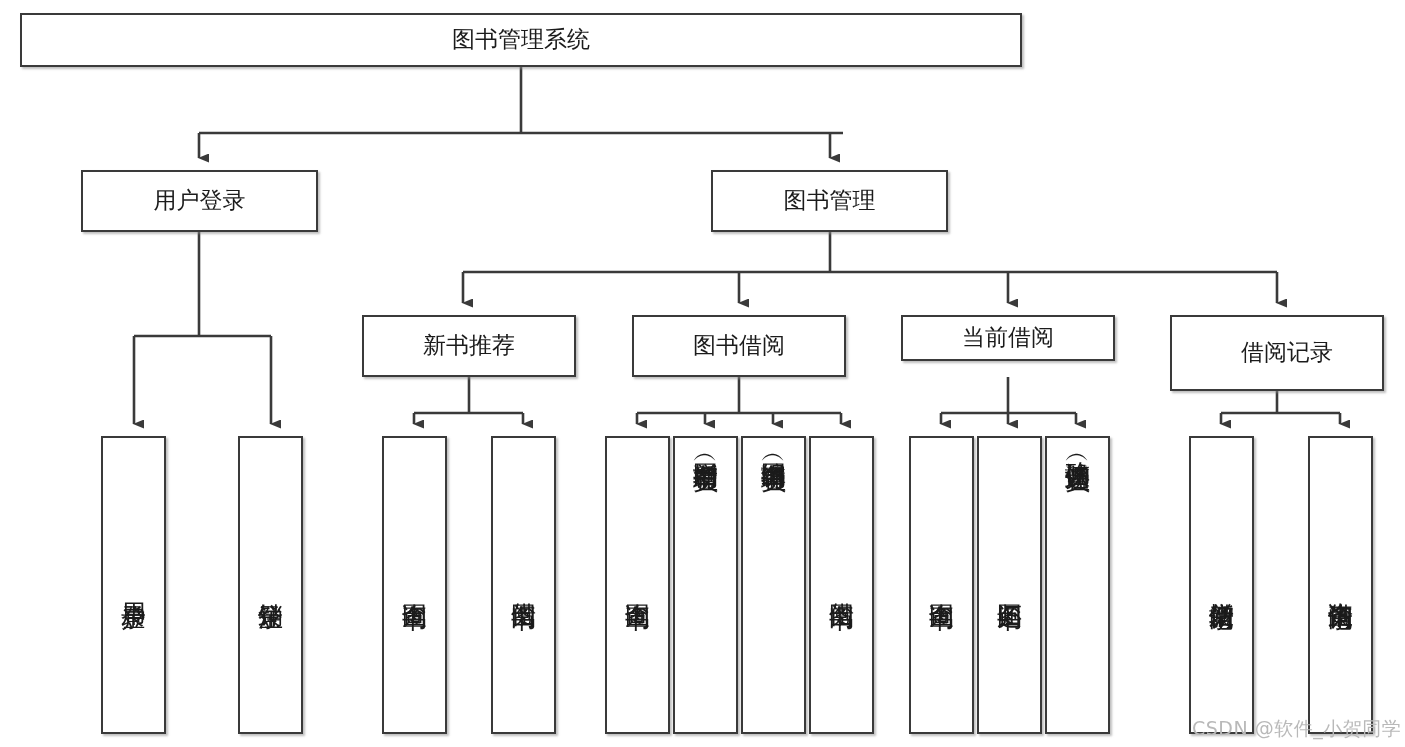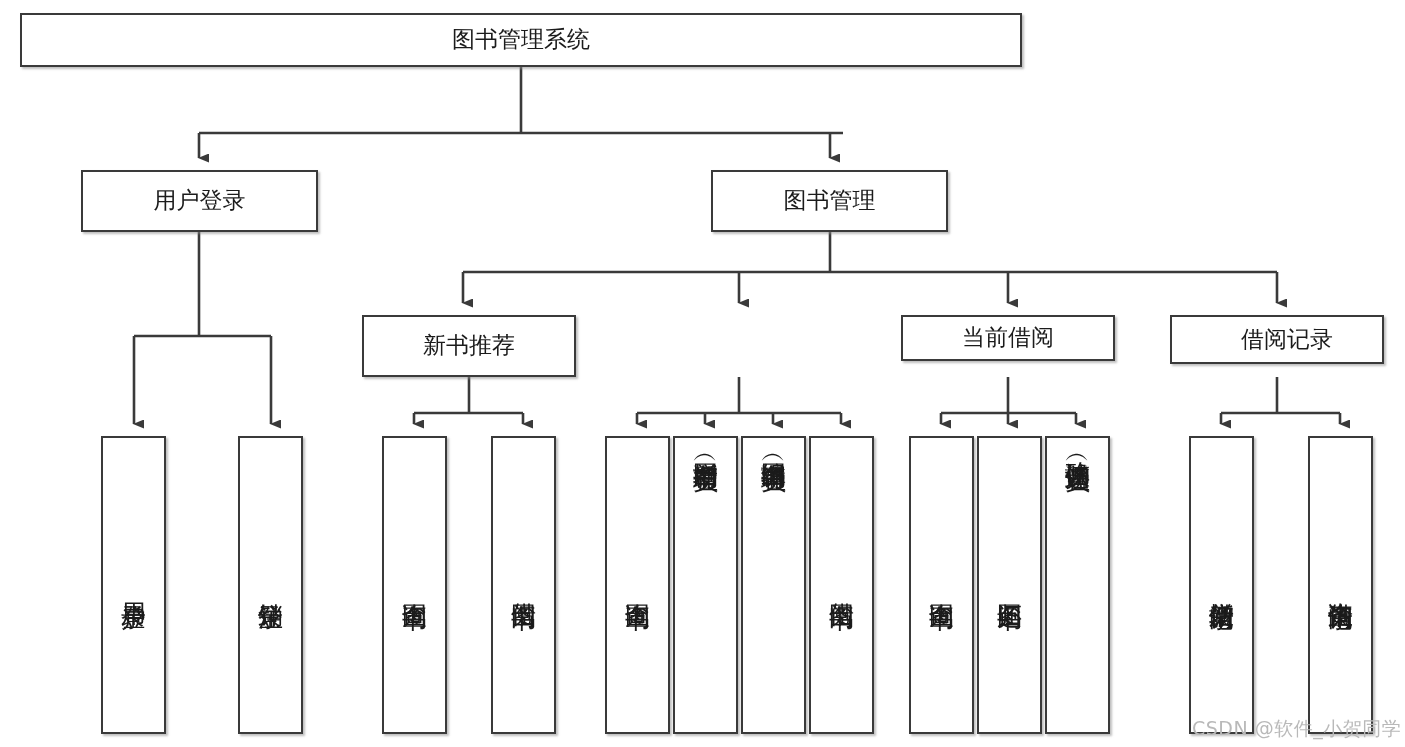--- a/index.html
+++ b/index.html
@@ -149,26 +149,29 @@
   </div>
 
   <div class="node branch" style="left:362px; top:315px; width:214px; height:62px;">
     <span class="node-label">新书推荐</span>
   </div>
 
   <div class="node branch" style="left:711px; top:170px; width:237px; height:62px;">
     <span class="node-label">图书管理</span>
   </div>
 
+  <div class="node branch" style="left:632px; top:315px; width:214px; height:62px;">
+    <span class="node-label">图书借阅</span>
+  </div>
 
   <div class="node branch" style="left:901px; top:315px; width:214px; height:46px;">
     <span class="node-label">当前借阅</span>
   </div>
 
-  <div class="node branch" style="left:1170px; top:315px; width:214px; height:49px;padding-left:20px;">
+  <div class="node branch" style="left:1170px; top:315px; width:214px; height:76px;padding-left:20px;">
     <span class="node-label">借阅记录</span>
   </div>
 
   <div class="node leaf mid-text" style="left:101px; top:436px; width:65px; height:298px;">
     <span class="node-label">用户登录</span>
   </div>
 
   <div class="node leaf mid-text" style="left:238px; top:436px; width:65px; height:298px;">
     <span class="node-label">注销登录</span>
   </div>

